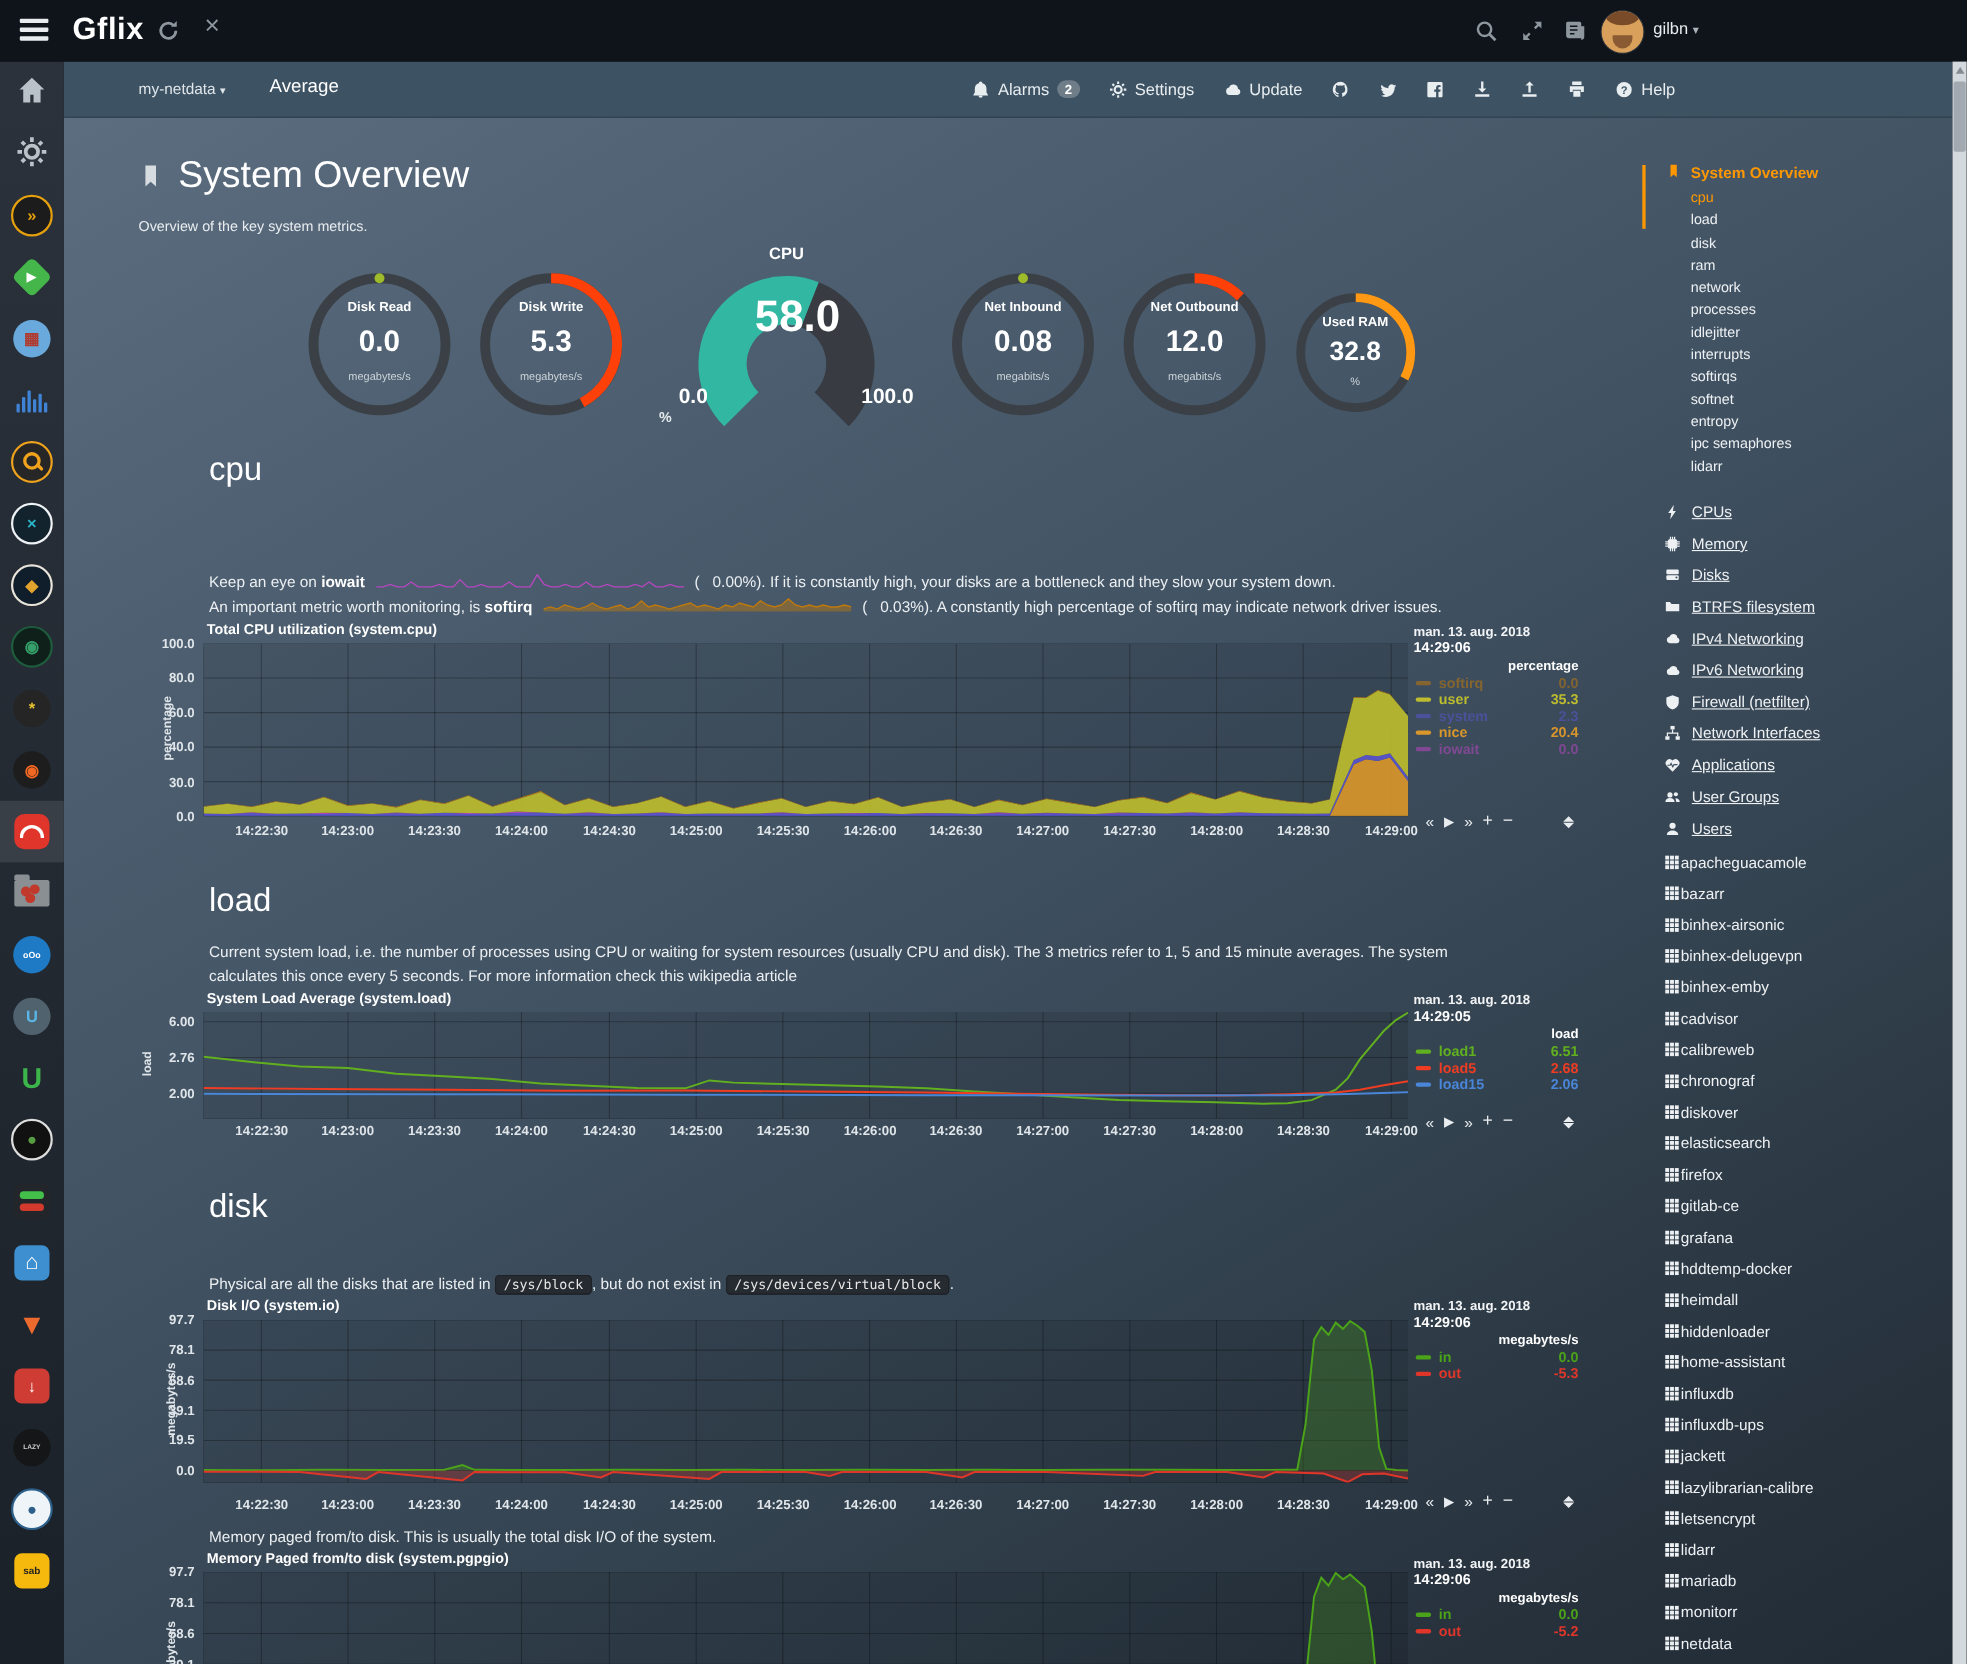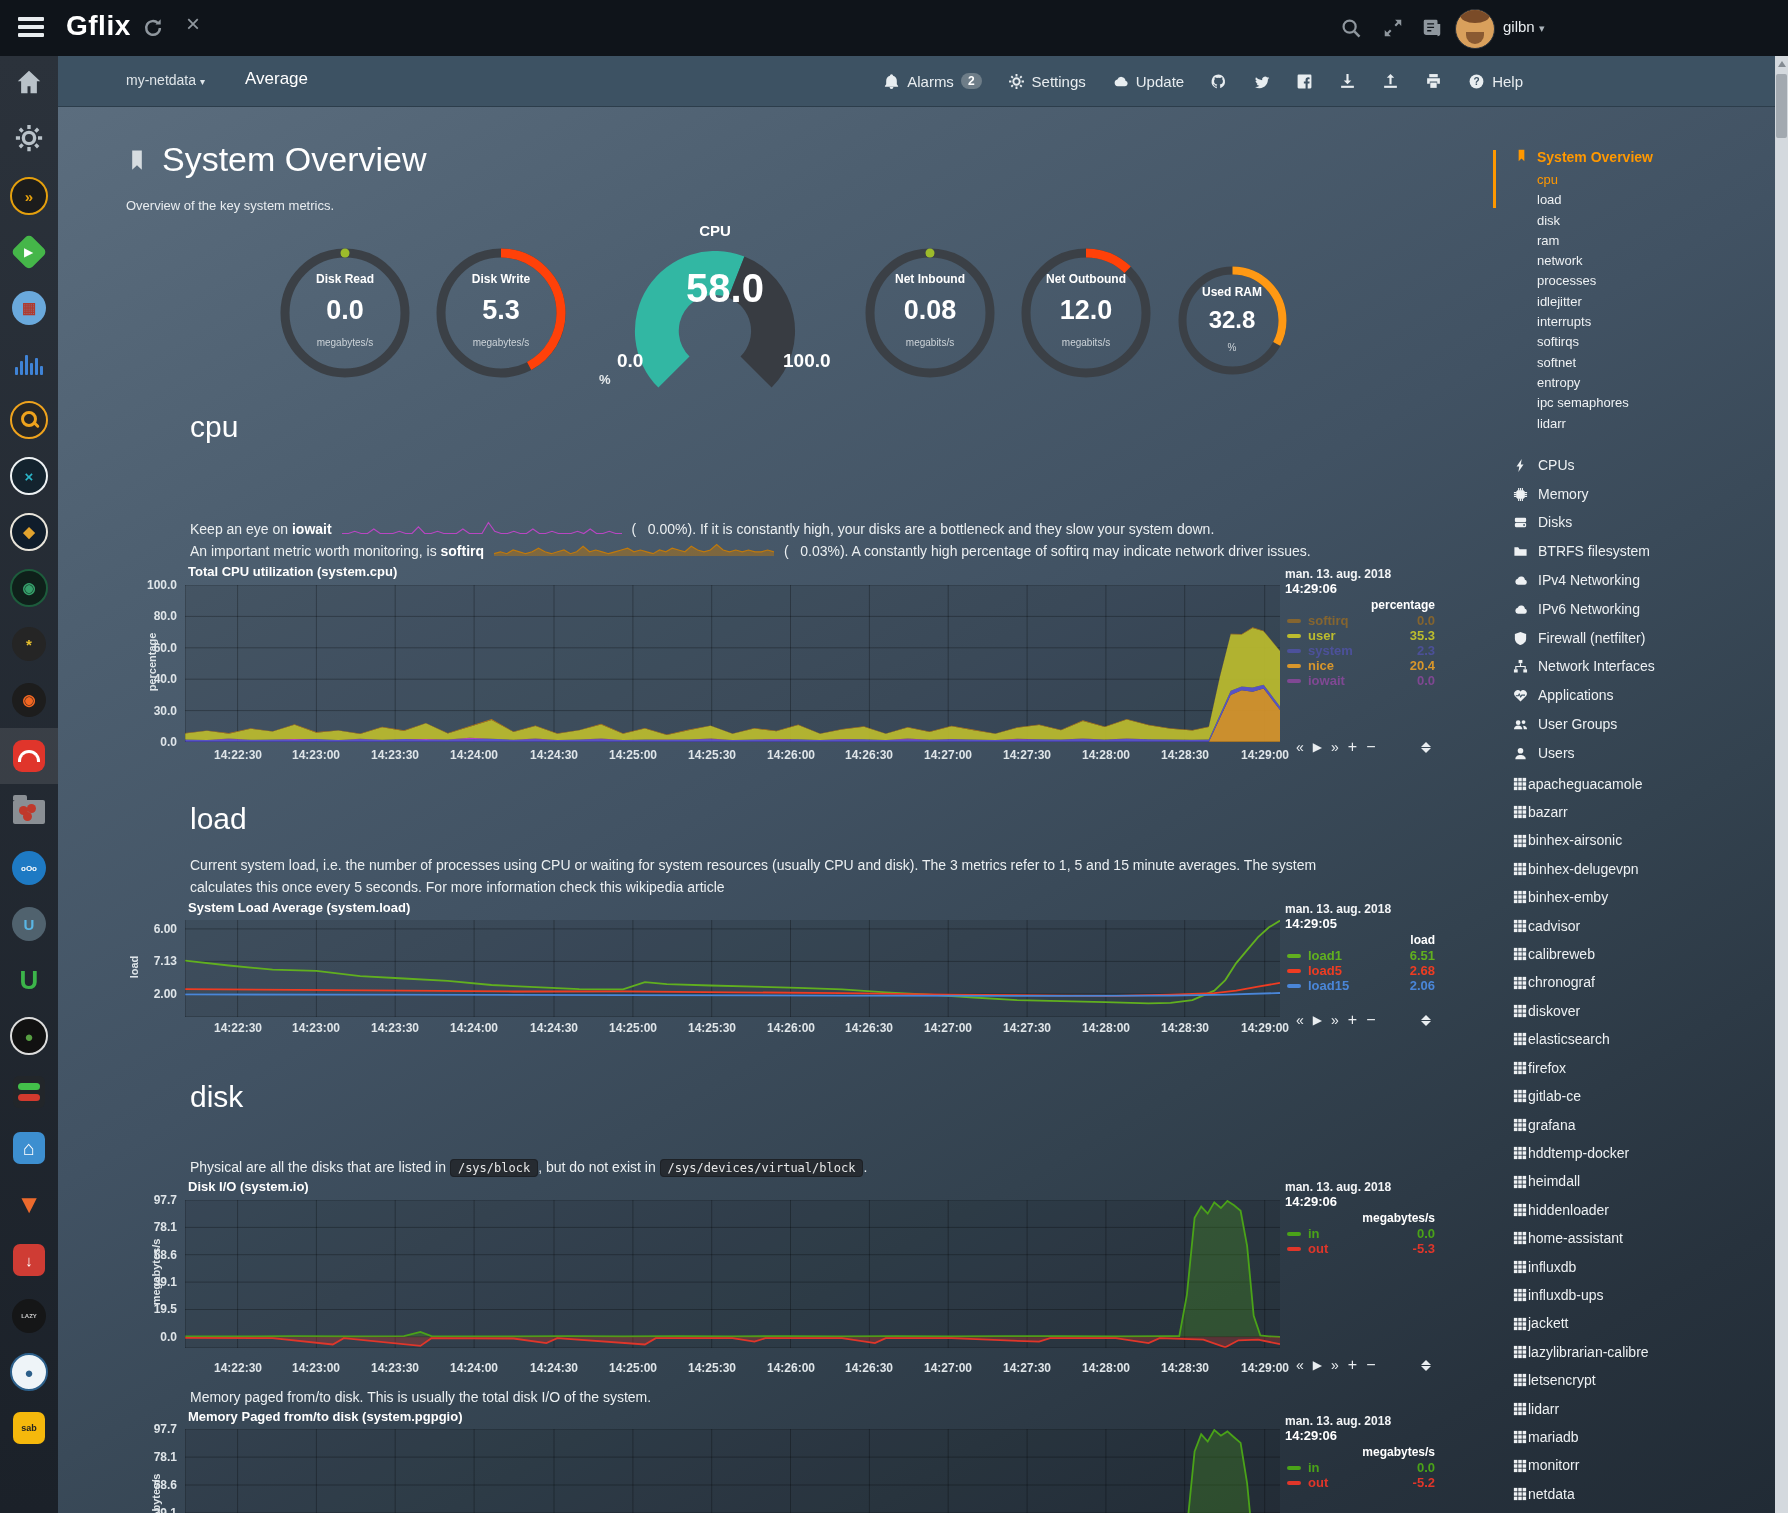--- a/index.html
+++ b/index.html
@@ -82,21 +82,21 @@
   .tb-resize .up{border-bottom:5px solid #e9edf0;}
   .tb-resize .dn{border-top:5px solid #e9edf0;}
   
   .toc{position:absolute;left:1435px;top:40px;width:282px;color:#eef1f3;}
   .toc-bar{position:absolute;left:0;top:4px;width:3px;height:58px;background:#ff9800;}
   .toc-title{display:flex;gap:9px;align-items:center;padding-left:22px;color:#ff9800;font-weight:bold;font-size:14px;height:22px;cursor:pointer;}
   .toc-title svg{width:13px;height:15px;}
   .toc-sub{list-style:none;margin:2px 0 0;padding:0 0 0 44px;}
   .toc-sub li{line-height:20.3px;font-size:13px;cursor:pointer;}
   .toc-sub li.on{color:#ff9800;}
-  .toc-secs{list-style:none;margin:17px 0 0;padding:0 0 0 20px;}
+  .toc-secs{list-style:none;margin:17px 0 0;padding:0 0 0 20px;text-decoration:underline;}
   .toc-secs li{line-height:28.8px;font-size:14px;cursor:pointer;display:flex;align-items:center;gap:10px;}
   .toc-secs li svg{width:15px;height:15px;flex:0 0 15px;color:#eef1f3;}
   .toc-apps{list-style:none;margin:2px 0 0;padding:0 0 0 20px;}
   .toc-apps li{line-height:28.4px;font-size:14px;cursor:pointer;display:flex;align-items:center;gap:1px;}
   .toc-apps li svg{width:14px;height:14px;flex:0 0 14px;color:#eef1f3;}
   
   .sb{position:absolute;right:0;top:56px;width:13px;bottom:0;background:#d4d9de;z-index:40;}
   .sb .thumb{position:absolute;left:1px;top:18px;width:11px;height:64px;background:#a2a9b0;border-radius:2px;}
   .sb .arr{position:absolute;left:3px;width:0;height:0;border-left:4px solid transparent;border-right:4px solid transparent;}
   .sb .a-up{top:5px;border-bottom:6px solid #848b92;}
@@ -507,21 +507,21 @@
             <line x1="0" y1="41.4" x2="1095" y2="41.4" stroke="rgba(0,0,0,0.28)" stroke-width="1"></line>
             <line x1="0" y1="8.9" x2="1095" y2="8.9" stroke="rgba(0,0,0,0.28)" stroke-width="1"></line>
             <path d="M0.0,40.6 L43.8,45.5 L87.6,49.6 L131.4,50.9 L175.2,56.1 L219.0,58.5 L262.8,60.9 L306.6,65.0 L350.4,67.1 L394.2,69.1 L438.0,69.4 L459.9,62.2 L481.8,64.2 L525.6,65.5 L569.4,66.6 L613.2,67.8 L657.0,69.4 L700.8,72.3 L744.6,74.7 L788.4,77.5 L832.2,80.1 L876.0,81.2 L919.8,82.1 L963.6,83.4 L985.5,82.9 L1007.4,80.1 L1029.3,70.7 L1040.3,60.1 L1051.2,43.1 L1062.1,30.1 L1073.1,17.1 L1084.0,7.3 L1095.0,0.6 " fill="none" stroke="#61b01f" stroke-width="1.8"></path>
             <path d="M0.0,69.1 L109.5,69.9 L219.0,70.7 L328.5,71.5 L438.0,71.3 L547.5,72.3 L657.0,73.1 L766.5,74.6 L876.0,75.6 L930.8,75.9 L985.5,74.7 L1029.3,73.1 L1051.2,70.7 L1073.1,66.6 L1095.0,62.9 " fill="none" stroke="#ef3c22" stroke-width="1.8"></path>
             <path d="M0.0,74.4 L219.0,74.7 L438.0,75.2 L657.0,75.6 L876.0,75.9 L985.5,75.6 L1040.3,74.6 L1095.0,73.0 " fill="none" stroke="#4a86d8" stroke-width="1.8"></path>
             <path d="M0 0 V97 H1095" fill="none" stroke="rgba(0,0,0,0.35)"></path>
           </svg>
           <div class="chart-title" style="left:130px;top:794px">System Load Average (system.load)</div>
           <div class="ylab" style="left:65px;top:854.5px">load</div>
           <div class="ytick" style="left:9px;top:881px">2.00</div>
-          <div class="ytick" style="left:9px;top:848px">7.13</div>
+          <div class="ytick" style="left:9px;top:848px">2.76</div>
           <div class="ytick" style="left:9px;top:816px">6.00</div>
           <div class="xtick" style="left:180px;top:915px">14:22:30</div>
           <div class="xtick" style="left:258px;top:915px">14:23:00</div>
           <div class="xtick" style="left:337px;top:915px">14:23:30</div>
           <div class="xtick" style="left:416px;top:915px">14:24:00</div>
           <div class="xtick" style="left:496px;top:915px">14:24:30</div>
           <div class="xtick" style="left:575px;top:915px">14:25:00</div>
           <div class="xtick" style="left:654px;top:915px">14:25:30</div>
           <div class="xtick" style="left:733px;top:915px">14:26:00</div>
           <div class="xtick" style="left:811px;top:915px">14:26:30</div>

